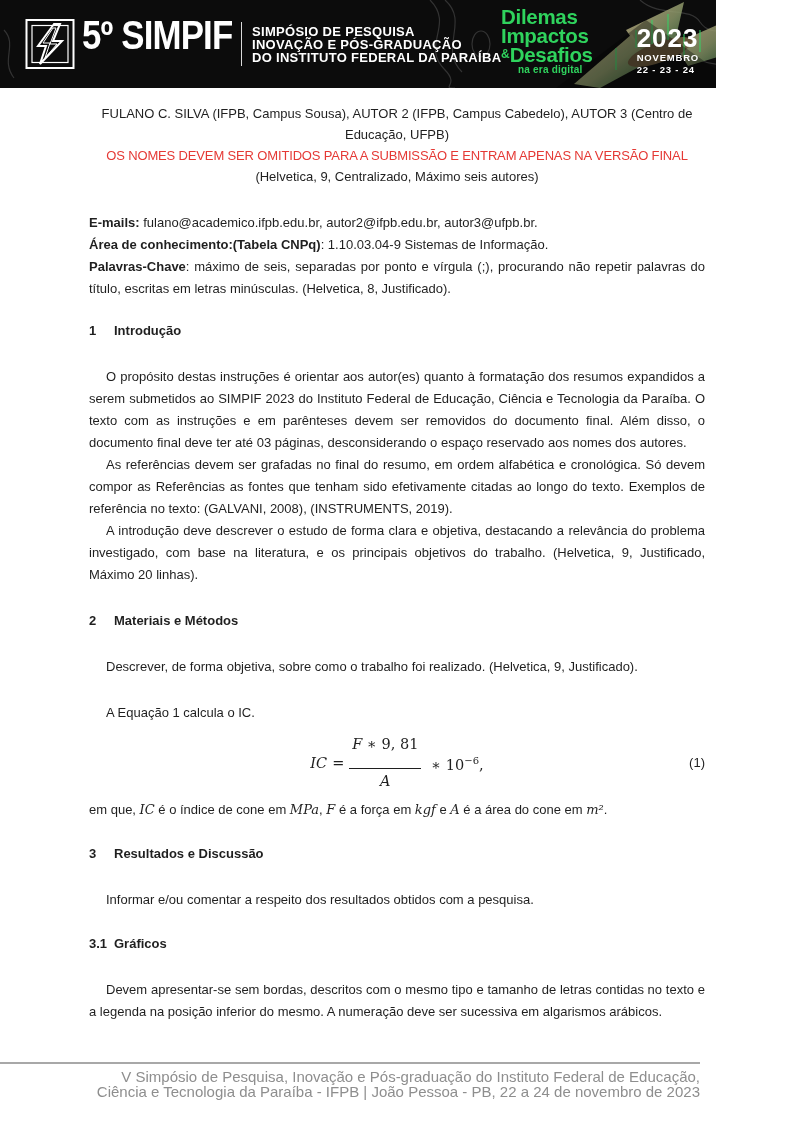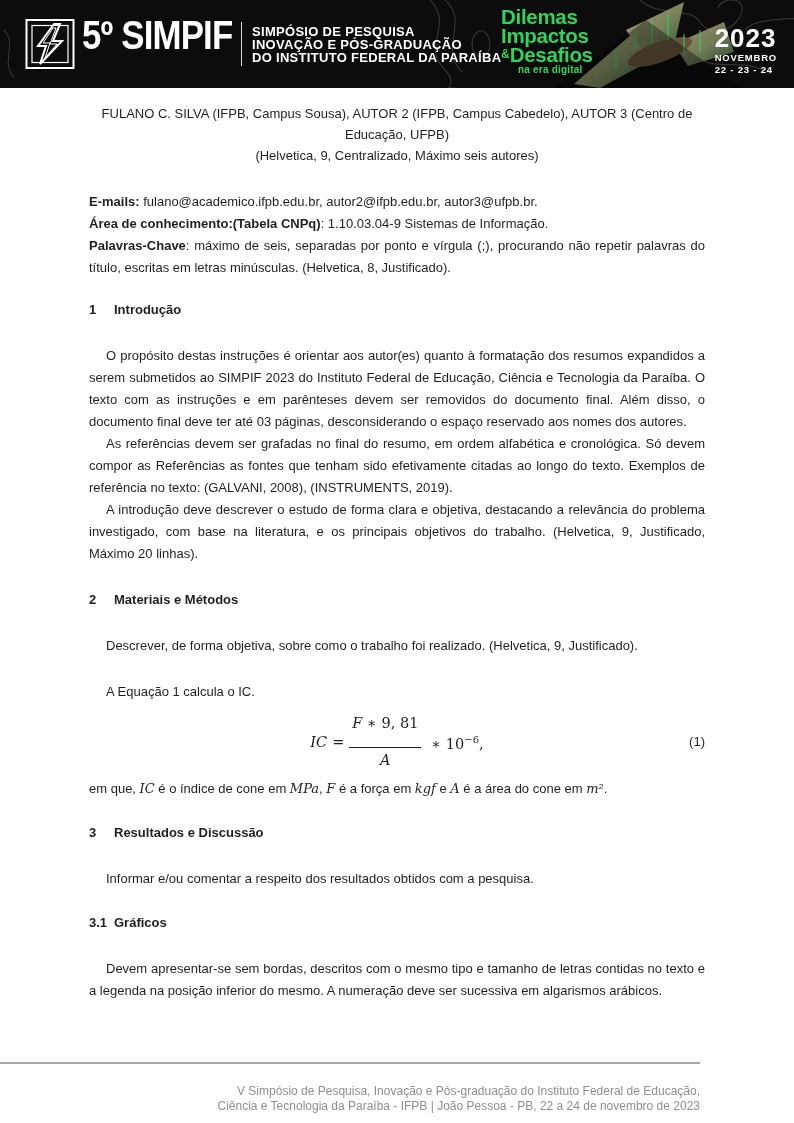--- a/index.html
+++ b/index.html
@@ -1,21 +1,21 @@
 <!DOCTYPE html>
 <html lang="pt"><head>
 <meta charset="utf-8">
 <style>
   html,body{margin:0;padding:0;}
   body{
     width:794px;height:1123px;position:relative;background:#ffffff;
     font-family:"Liberation Sans",sans-serif;color:#1f1f1f;overflow:hidden;
   }
   
-  .banner{position:absolute;left:0;top:0;width:794px;height:88px;background:#0c0c0c;overflow:hidden;}
+  .banner{position:absolute;left:0;top:0;width:716px;height:88px;background:#0c0c0c;overflow:hidden;}
   .banner .contours{position:absolute;left:0;top:0;width:794px;height:88px;}
   .logo-mark{position:absolute;left:24px;top:17px;width:52px;height:54px;}
   .logo-name{
     position:absolute;left:82px;top:12px;color:#fff;font-weight:bold;font-size:41px;
     letter-spacing:-1px;transform:scaleX(.85);transform-origin:left top;white-space:nowrap;
   }
   .banner-divider{position:absolute;left:241px;top:22px;width:1px;height:44px;background:rgba(255,255,255,.85);}
   .org-lines{position:absolute;left:252px;top:25px;color:#fff;font-weight:bold;font-size:13px;line-height:13px;letter-spacing:.3px;white-space:nowrap;}
   .theme-block{position:absolute;left:501px;top:7px;color:#2fd35d;font-weight:800;line-height:19px;font-size:20.5px;letter-spacing:-.3px;white-space:nowrap;}
   .theme-block .amp{font-size:12px;vertical-align:4px;letter-spacing:0;}
@@ -43,22 +43,22 @@
           font-family:"DejaVu Serif",serif;font-size:14.5px;line-height:20px;}
   .mvar{font-style:italic;font-family:"DejaVu Serif",serif;}
   .frac{display:inline-flex;flex-direction:column;text-align:center;margin:0 5px;vertical-align:middle;}
   .frac .num{padding:0 3px 14px;border-bottom:1px solid #1f1f1f;}
   .frac .den{padding-top:2px;}
   .eq-left{margin-right:5px;} .eq-tail{margin-left:5px;}
   sup{font-size:10px;}
   .eq-label{position:absolute;right:0;top:50%;transform:translateY(-50%);font-family:"Liberation Sans",sans-serif;font-size:13px;}
   .eq-note{margin:4px 0 0;text-align:justify;}
   
-  .footer{position:absolute;left:0;top:1062px;width:700px;border-top:2px solid #a8a8a8;padding-top:20px;
-          text-align:right;color:#8e8e8e;font-size:12px;line-height:15px;}
+  .footer{position:absolute;left:0;top:1062px;width:700px;border-top:2px solid #a8a8a8;padding-top:5px;
+          text-align:right;color:#8e8e8e;font-size:15px;line-height:15px;}
   .footer p{margin:0;}
 </style>
 </head>
 <body>
 
 <header class="banner">
   <svg class="contours" viewBox="0 0 794 88" aria-hidden="true">
     <g fill="none" stroke="rgba(255,255,255,0.16)" stroke-width="1.2">
       <path d="M430,0 C455,25 420,45 445,70 C460,85 440,88 455,88"></path>
       <path d="M445,0 C470,22 438,48 462,72"></path>
@@ -125,20 +125,21 @@
     <div class="date-month">NOVEMBRO</div>
     <div class="date-days">22 - 23 - 24</div>
   </div>
 </header>
 
 <main class="doc">
 
 
   <div class="authors">
     <p>FULANO C. SILVA (IFPB, Campus Sousa), AUTOR 2 (IFPB, Campus Cabedelo), AUTOR 3 (Centro de Educação, UFPB)</p>
+    <p class="warning">OS NOMES DEVEM SER OMITIDOS PARA A SUBMISSÃO E ENTRAM APENAS NA VERSÃO FINAL</p>
     <p>(Helvetica, 9, Centralizado, Máximo seis autores)</p>
   </div>
 
   <div class="meta">
     <p><b>E-mails:</b><span> fulano@academico.ifpb.edu.br, autor2@ifpb.edu.br, autor3@ufpb.br.</span></p>
     <p><b>Área de conhecimento:(Tabela CNPq)</b><span>: 1.10.03.04-9 Sistemas de Informação.</span></p>
     <p><b>Palavras-Chave</b><span>: máximo de seis, separadas por ponto e vírgula (;), procurando não repetir palavras do título, escritas em letras minúsculas. (Helvetica, 8, Justificado).</span></p>
   </div>
 
   <h2 class="sec mt-s1">

